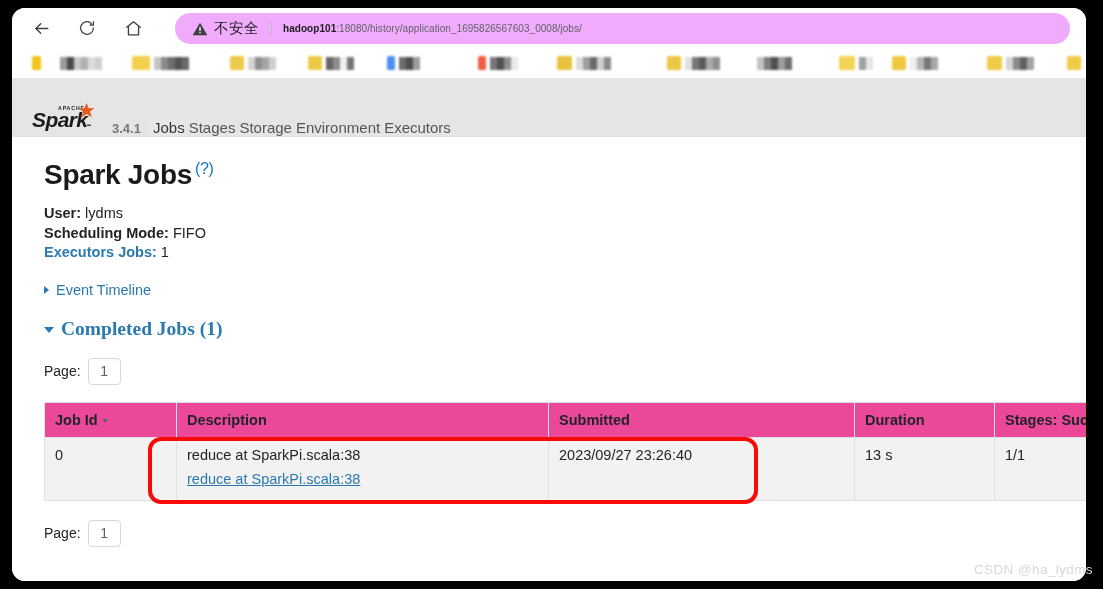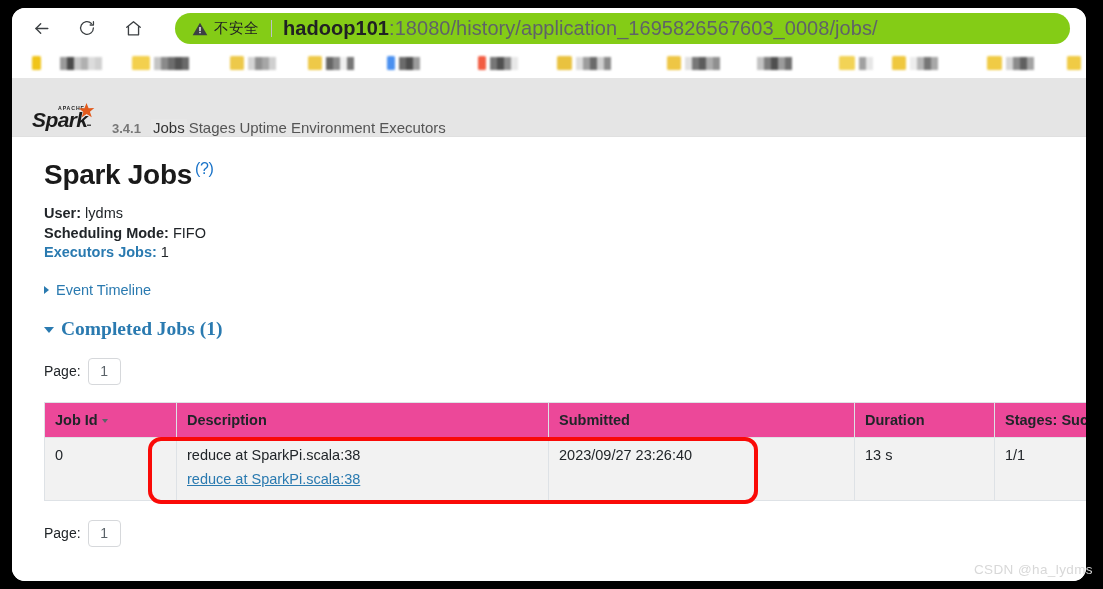--- a/index.html
+++ b/index.html
@@ -41,21 +41,21 @@
     flex: none;
   }
   .nav-btn:first-child { margin-left: 14px; }
   .nav-btn svg { display: block; }
 
   .omnibox {
     position: absolute;
     left: 163px; top: 5px;
     height: 31px;
     width: 895px;
-    background: #84cc16;
+    background: #f0abfc;
     border-radius: 16px;
     display: flex;
     align-items: center;
     padding-left: 17px;
     box-sizing: border-box;
   }
   .warn-icon { flex: none; display:flex; align-items:center; }
   .not-secure {
     font-size: 14.5px;
     color: #202124;
@@ -63,21 +63,21 @@
     letter-spacing: 0.5px;
     white-space: nowrap;
   }
   .omni-sep {
     width: 1px; height: 17px;
     background: #bdc1c6;
     margin: 0 11px 0 12px;
     flex: none;
   }
   .url {
-    font-size: 20px;
+    font-size: 10px;
     color: #5f6368;
     white-space: nowrap;
     letter-spacing: 0.05px;
   }
   .url .host { color: #202124; font-weight: bold; }
 
   
   .bookmarks {
     position: absolute;
     left: 0; top: 40px;
@@ -476,21 +476,21 @@
               <path d="M56.5 2.0 L58.6 7.2 L64.3 7.0 L59.9 10.8 L61.8 16.2 L56.6 13.0 L51.6 16.4 L53.3 10.9 L48.8 7.2 L54.4 7.3 Z" fill="#e25a1c"></path>
               <text x="2" y="25.5" font-family="Liberation Sans, sans-serif" font-size="21" font-weight="bold" fill="#1b1b1b" font-style="italic" letter-spacing="-0.6">Spark</text>
               <rect x="57" y="23.5" width="4" height="1.5" fill="#4a4a4a"></rect>
             </svg>
           </div>
           <span class="spark-ver">3.4.1</span>
         </div>
         <div class="nav-tabs">
           <div class="nav-tab active">Jobs</div>
           <div class="nav-tab">Stages</div>
-          <div class="nav-tab">Uptime</div>
+          <div class="nav-tab">Storage</div>
           <div class="nav-tab">Environment</div>
           <div class="nav-tab">Executors</div>
         </div>
       </div>
 
       <div class="content">
 
         <h1 class="page-title"><span>Spark Jobs</span><span class="qmark">(?)</span></h1>
 
         <div class="meta">

